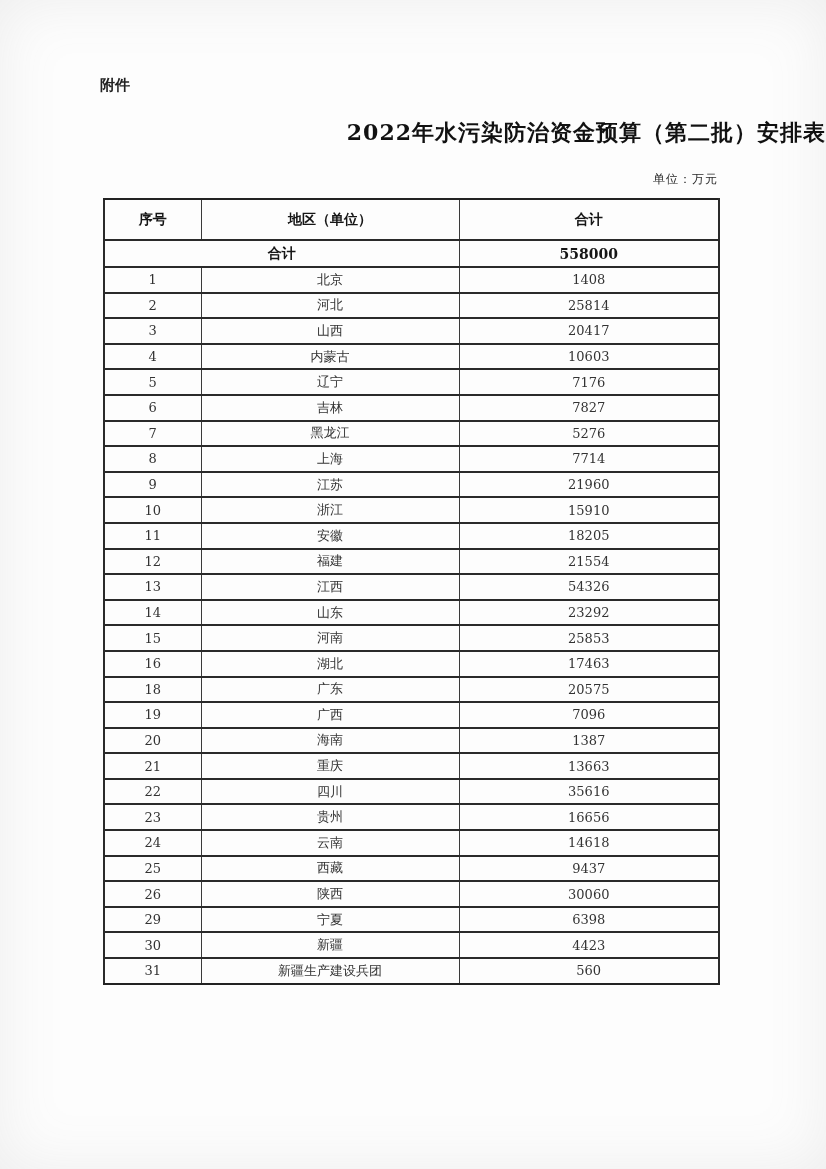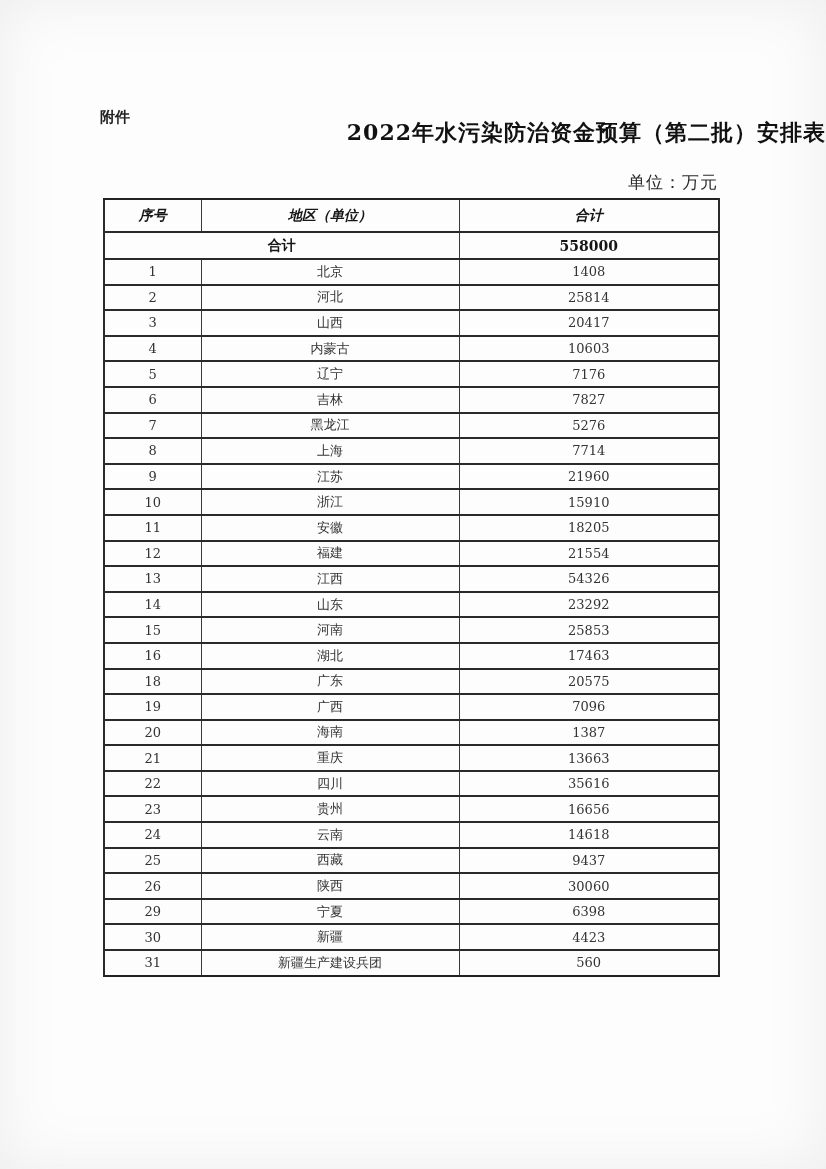--- a/index.html
+++ b/index.html
@@ -13,31 +13,30 @@
   }
   .page{
     position:absolute;inset:0;
     box-shadow:inset 0 0 60px rgba(120,120,120,0.12);
   }
   .attachment{
     position:absolute;left:100px;top:76px;
     font-size:15px;font-weight:bold;
     font-family:"Liberation Sans","DejaVu Sans",sans-serif;
     color:#222;
-    margin-top:32px;
   }
   .doc-title{
     position:absolute;left:0;top:118px;width:100%;
     text-align:right;
     font-size:22px;font-weight:bold;letter-spacing:1px;
     color:#111;
   }
   .unit-note{
     position:absolute;top:171px;right:108px;
-    font-size:17px;color:#2a2a2a;
+    font-size:12px;color:#2a2a2a;
     letter-spacing:1px;
   }
   table.budget{
     position:absolute;left:103px;top:198px;
     width:615px;
     border-collapse:collapse;
     table-layout:fixed;
     background:transparent;
   }
   table.budget col.c1{width:97px;}
@@ -49,21 +48,21 @@
     border-left:1px solid #3a3a3a;
     border-right:1px solid #3a3a3a;
     text-align:center;vertical-align:middle;
     padding:0;
     overflow:hidden;white-space:nowrap;
   }
   table.budget tr:first-child th{border-top:2.5px solid #222;}
   table.budget tr:last-child td{border-bottom:2.5px solid #222;}
   table.budget th:first-child, table.budget td:first-child{border-left:2px solid #2a2a2a;}
   table.budget th:last-child, table.budget td:last-child{border-right:2px solid #2a2a2a;}
-  tr.hdr{height:33px;font-style:italic;}
+  tr.hdr{height:41px;}
   tr.hdr th{font-size:14px;font-weight:bold;color:#161616;}
   tr.total{height:27px;}
   tr.total td{font-size:14px;font-weight:bold;color:#161616;}
   tr.datarow{height:25.6px;}
   tr.datarow td{font-size:13px;color:#333;font-weight:normal;}
   td.num{font-size:13px;margin-top:8px;}
 </style>
 </head>
 <body>
 

